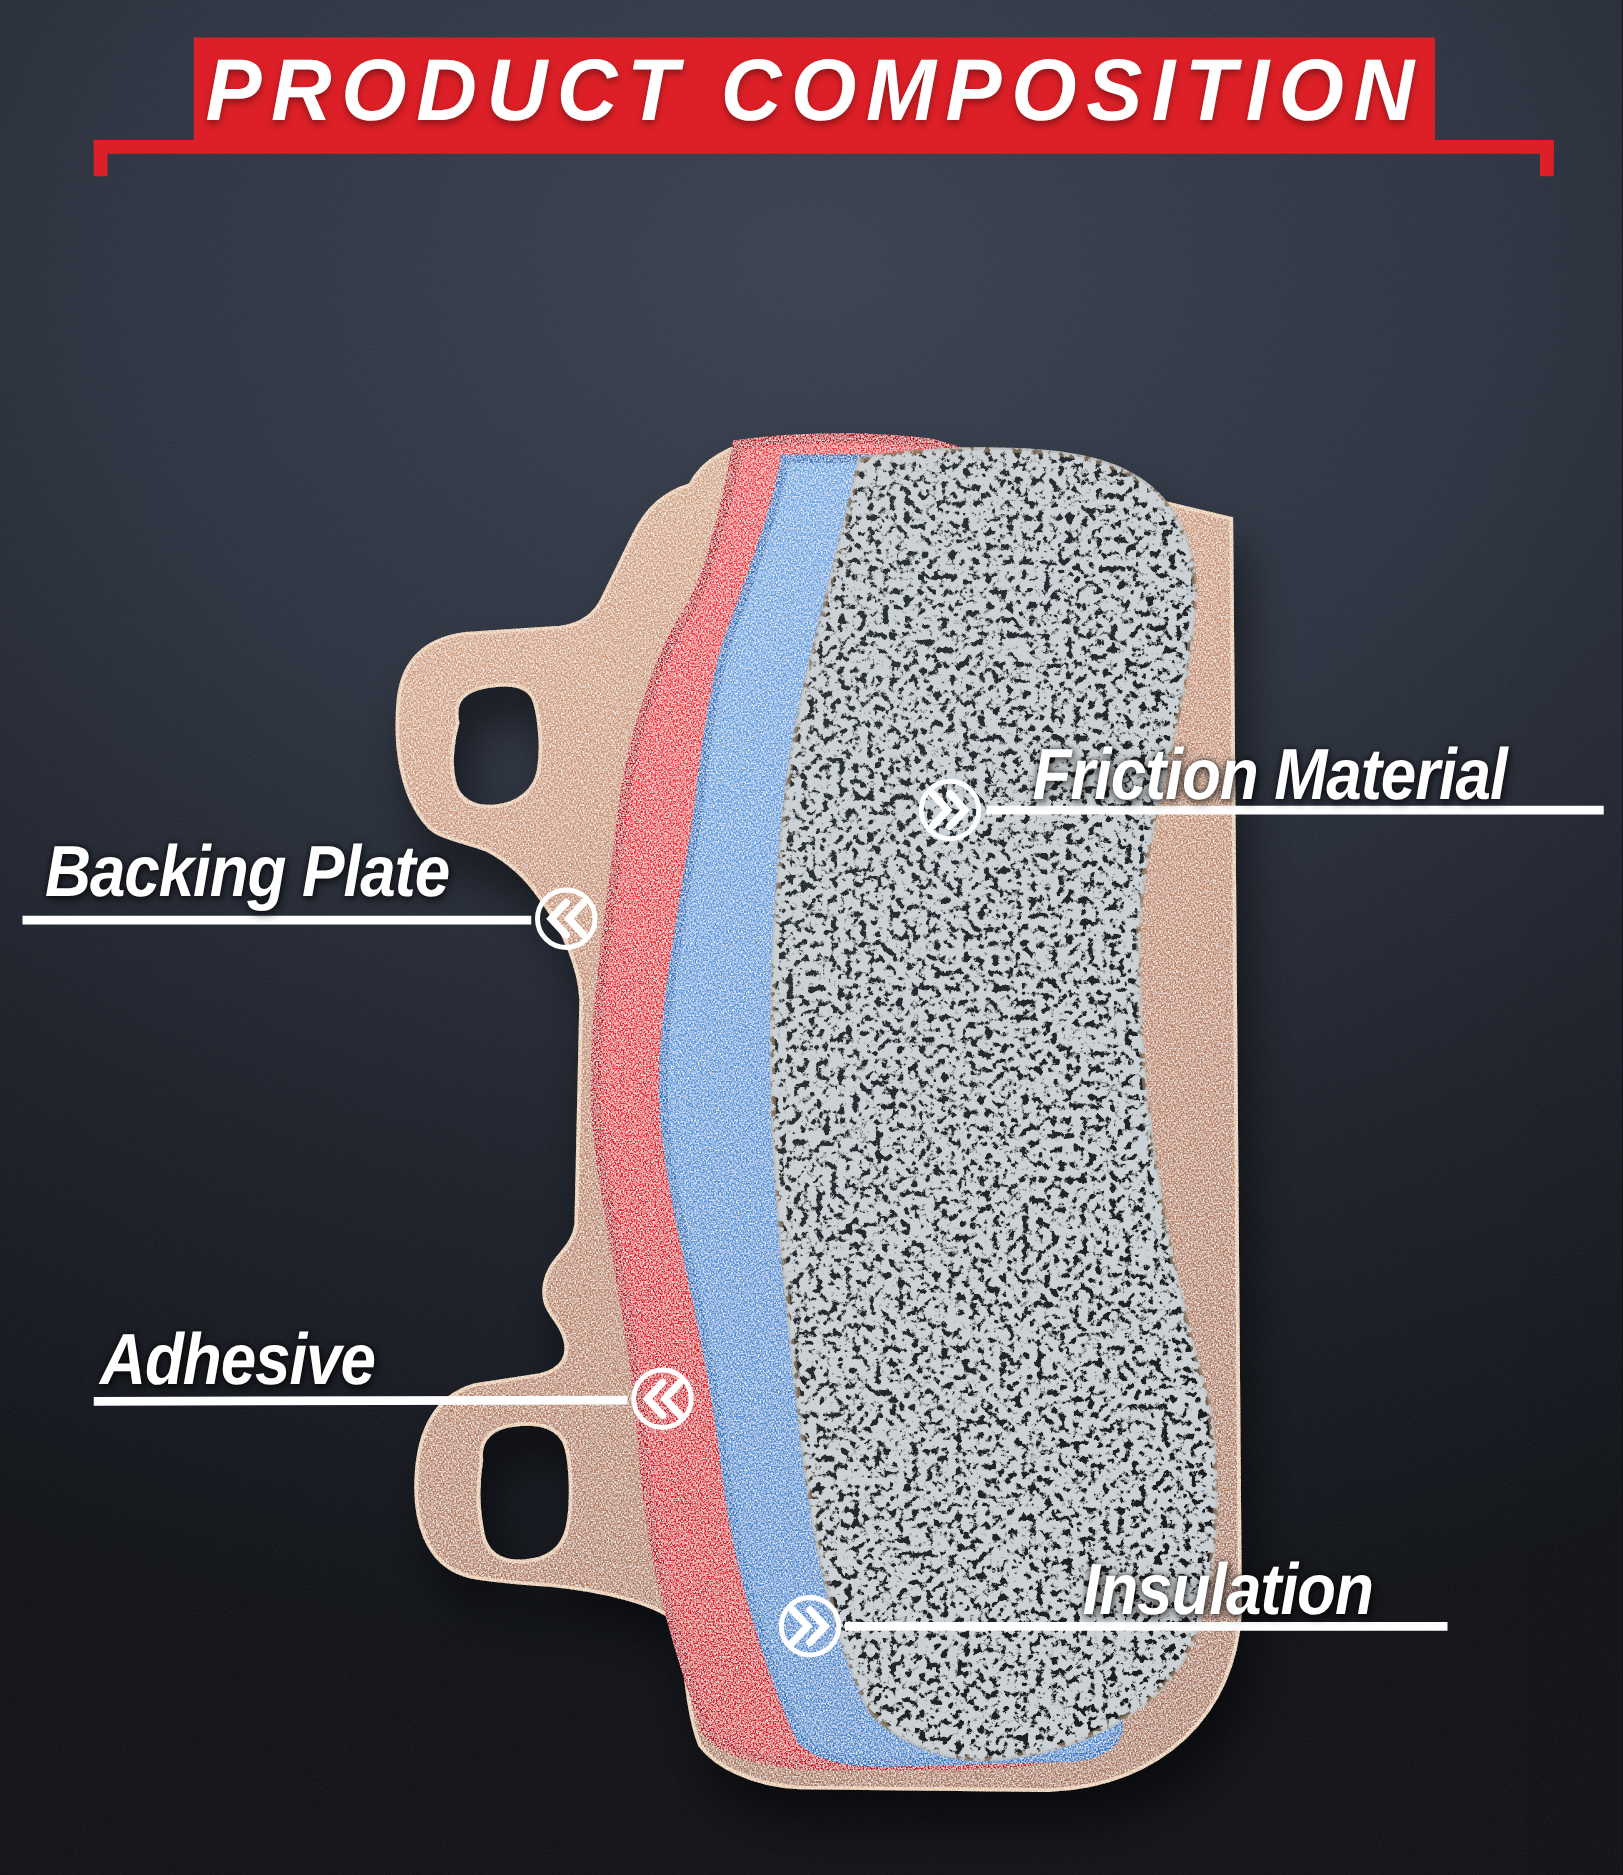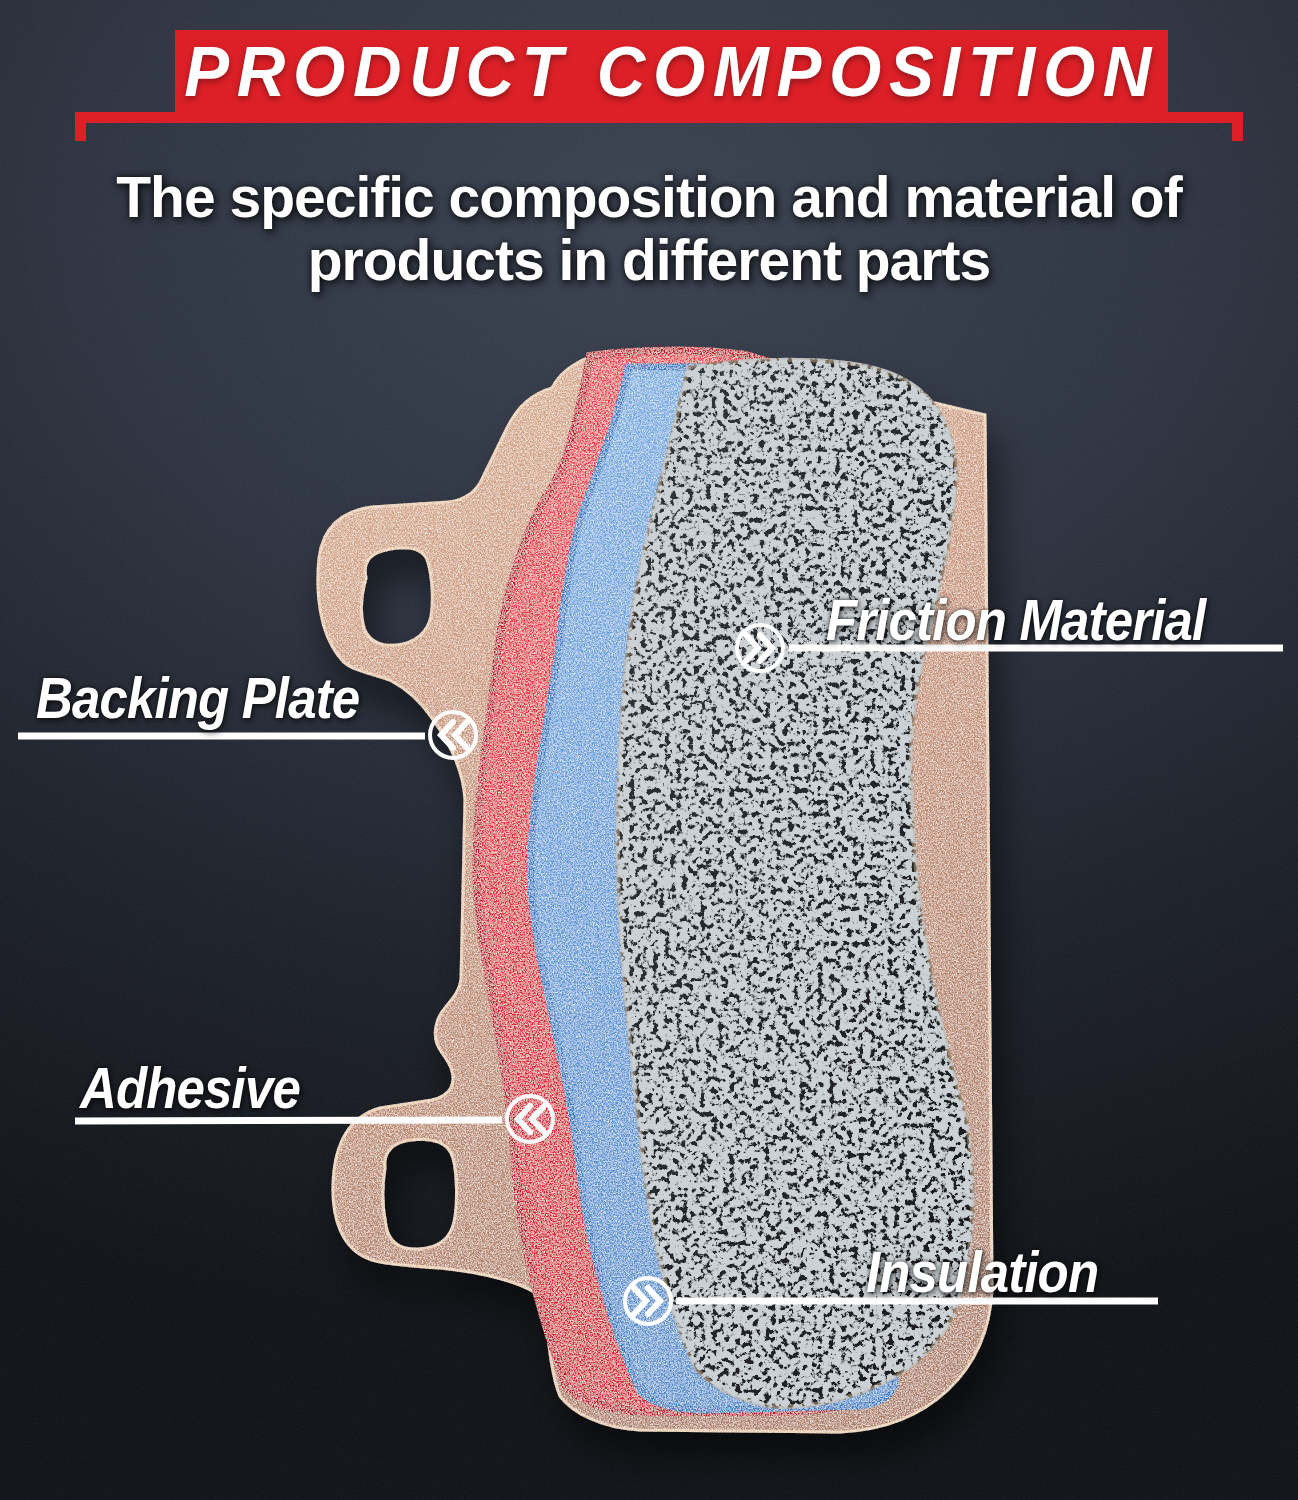--- a/index.html
+++ b/index.html
@@ -35,31 +35,27 @@
   #label-friction{left:826px;top:586px;}
   #label-backing{left:36px;top:664px;}
   #label-adhesive{left:80px;top:1054px;}
   #label-insulation{left:866px;top:1238px;}
 </style>
 </head>
 <body>
 
 <div id="stage">
 
-  <div class="banner" style="background:#dd2027;margin-left:20px;">
+  <div class="banner" style="background:#dd2027;">
     <div class="banner-text">PRODUCT COMPOSITION</div>
   </div>
   <div class="banner-underline" style="background:#dd2027;"></div>
   <div class="tick tick-left" style="background:#dd2027;"></div>
   <div class="tick tick-right" style="background:#dd2027;"></div>
 
-  <div class="subtitle">
-    <div>The specific composition and material of</div>
-    <div>products in different parts</div>
-  </div>
 
   <svg id="diagram-svg" width="1298" height="1500" viewBox="0 0 1298 1500">
     <defs>
       <linearGradient id="copperGrad" x1="0" y1="0" x2="0.25" y2="1">
         <stop offset="0" stop-color="#d8a986"></stop>
         <stop offset="0.45" stop-color="#c48b6c"></stop>
         <stop offset="1" stop-color="#ab765b"></stop>
       </linearGradient>
       <linearGradient id="redGrad" x1="0" y1="0" x2="0.2" y2="1">
         <stop offset="0" stop-color="#ef4049"></stop>

